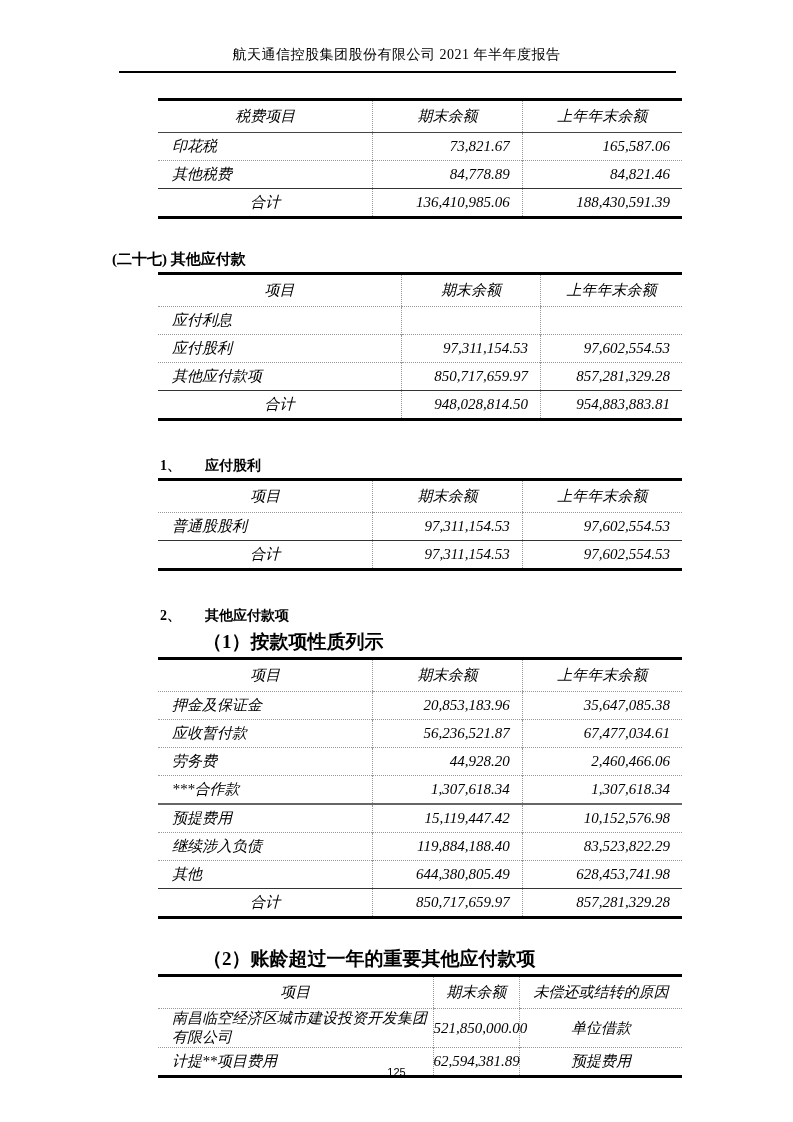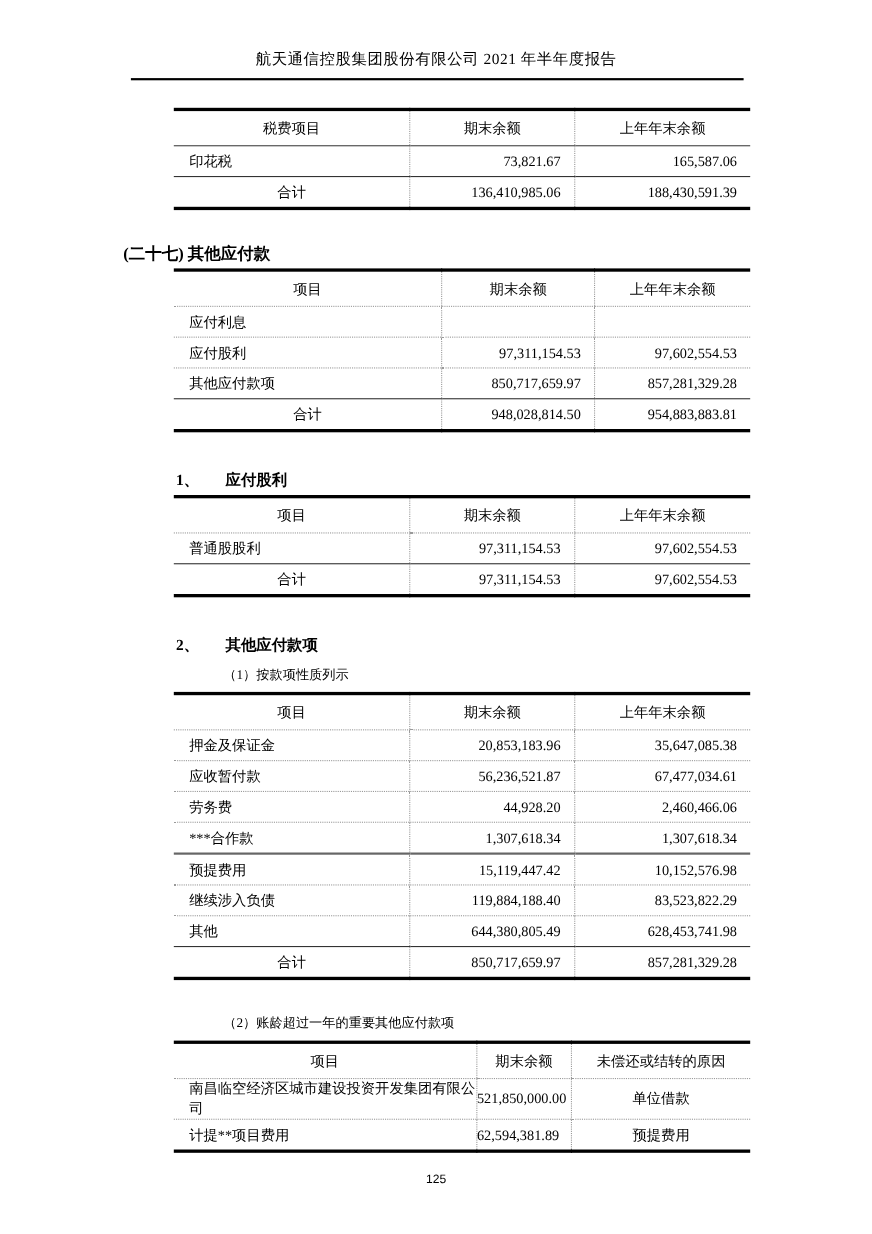--- a/index.html
+++ b/index.html
@@ -19,21 +19,22 @@
   }
   .header-rule {
     margin:7px 0 0 119px; width:557px; height:0;
     border-top:2px solid #000;
   }
 
   
   table.fin-table {
     width:524px; margin-left:158px; border-collapse:collapse; table-layout:fixed;
     border-top:3px solid #000; border-bottom:3px solid #000;
-    font-size:13px;
+    font-size:15px;
+    font-style:italic;
   }
   .fin-table th {
     height:31px; font-weight:normal; text-align:center; padding:0;
     border-bottom:1px dotted #999;
   }
   .t-tax th { border-bottom:1px solid #444; }
   .fin-table td { height:27px; padding:0; vertical-align:middle; }
   .fin-table td + td, .fin-table th + th { border-left:1px dotted #999; }
   .fin-table tbody td { border-top:1px dotted #999; }
   .fin-table tbody tr:first-child td { border-top:none; }
@@ -46,21 +47,21 @@
 
   
   .sec-heading {
     margin:31px 0 4px 112px; font-size:15px; font-weight:bold; line-height:18px;
   }
   .num-heading {
     margin:36px 0 3px 160px; font-size:14px; font-weight:bold; line-height:18px;
   }
   .num-heading .h-num { display:inline-block; width:45px; }
   .sub-heading {
-    margin:31px 0 7px 203px; font-size:12px; font-weight:normal; line-height:17px;
+    margin:31px 0 7px 203px; font-size:19px; font-weight:bold; line-height:17px;
   }
   .mt-tight { margin-top:8px; }
 
   .page-number {
     position:absolute; top:1066px; left:0; width:100%;
     text-align:center; font-size:11px;
     font-family:"Liberation Sans","DejaVu Sans",sans-serif;
   }
 </style>
 </head>
@@ -85,20 +86,25 @@
         <th>期末余额</th>
         <th>上年年末余额</th>
       </tr>
     </thead>
     <tbody>
       <tr>
         <td class="item">印花税</td>
         <td class="num">73,821.67</td>
         <td class="num">165,587.06</td>
       </tr>
+      <tr>
+        <td class="item">其他税费</td>
+        <td class="num">84,778.89</td>
+        <td class="num">84,821.46</td>
+      </tr>
       <tr class="total-row">
         <td class="item">合计</td>
         <td class="num">136,410,985.06</td>
         <td class="num">188,430,591.39</td>
       </tr>
     </tbody>
   </table>
 
   <div class="sec-heading">(二十七) 其他应付款</div>
 

